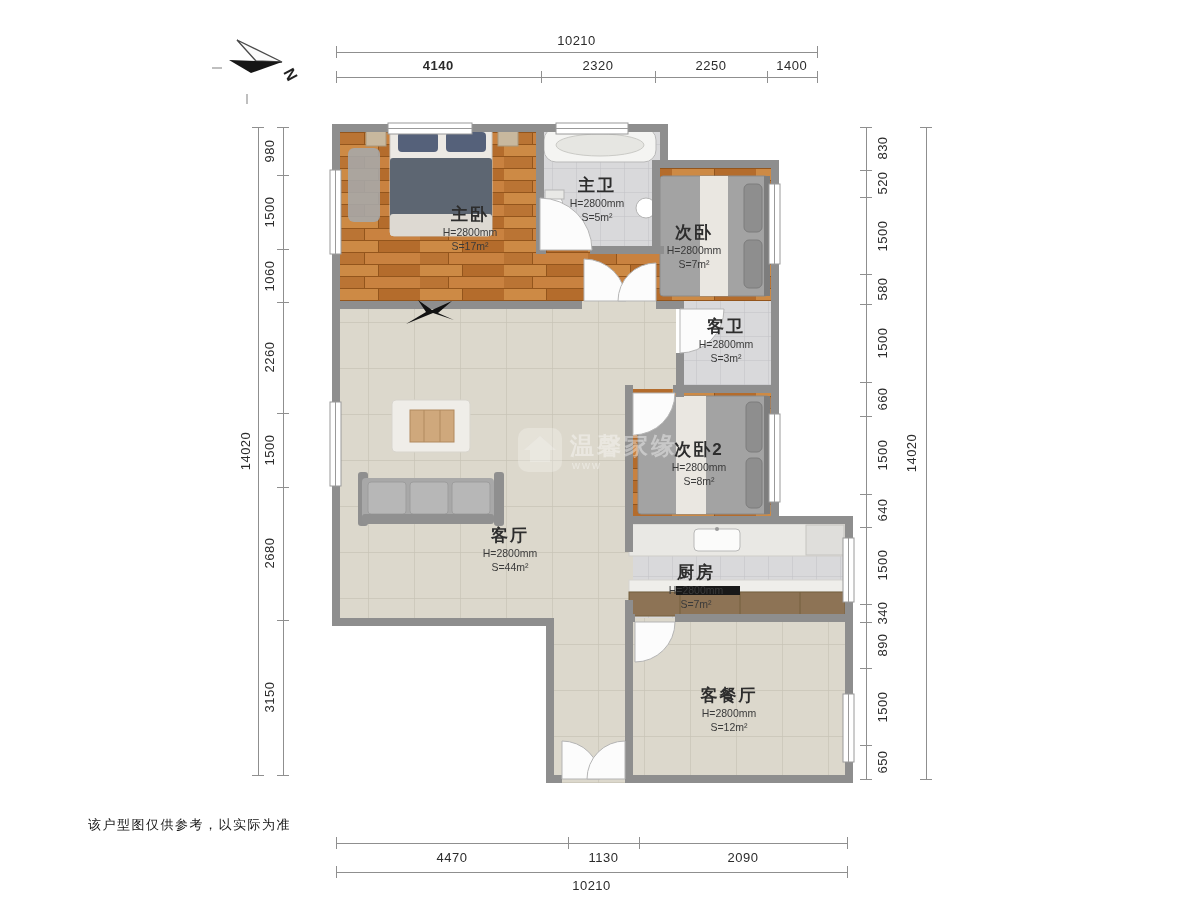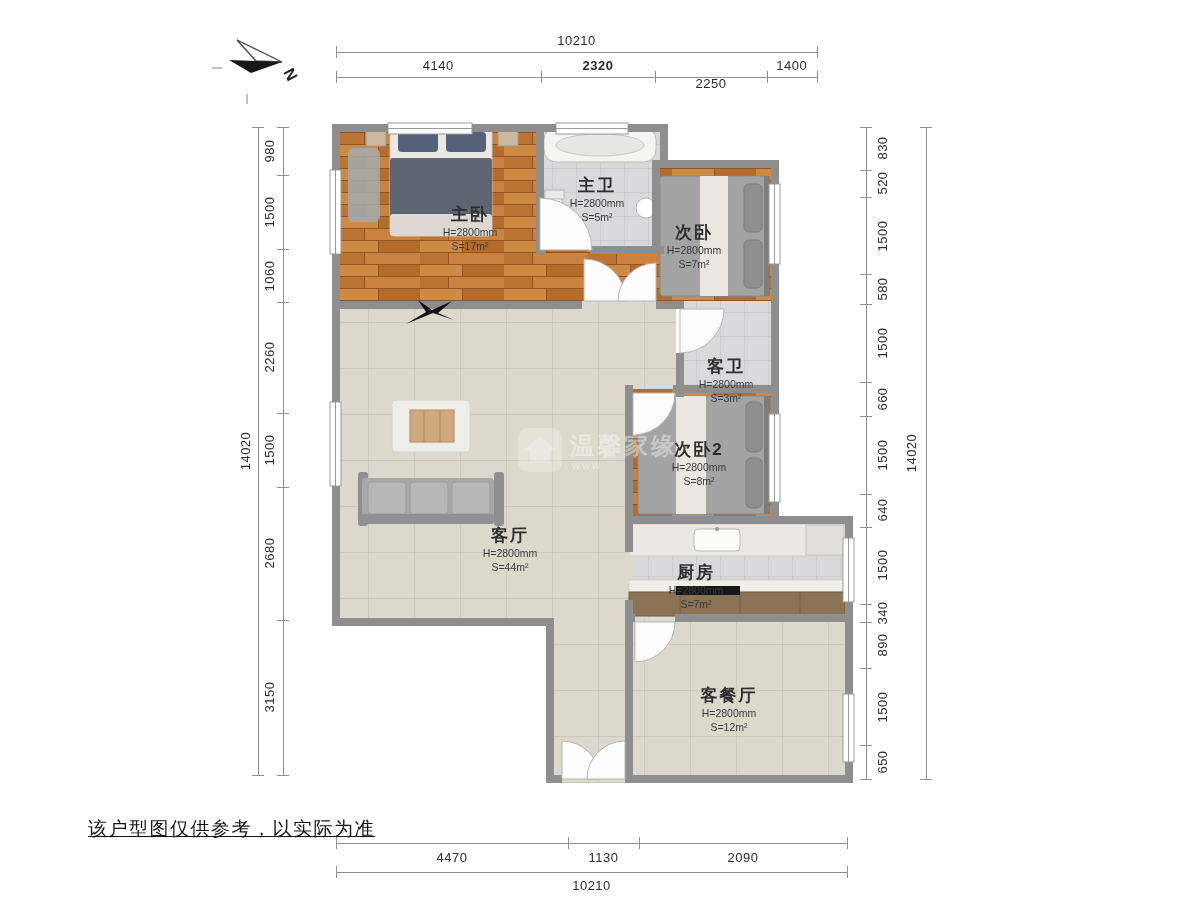--- a/index.html
+++ b/index.html
@@ -8,21 +8,21 @@
   svg.plan{position:absolute;left:0;top:0;}
   .room-label{position:absolute;transform:translate(-50%,-50%);text-align:center;
               color:#2d2d2d;white-space:nowrap;}
   .room-label .rname{font-size:17px;font-weight:bold;letter-spacing:2px;}
   .room-label .rsub{font-size:10.5px;color:#3a3a3a;line-height:1.3;letter-spacing:0;}
   .dim-line{position:absolute;background:#8f8f8f;}
   .dim-tick{position:absolute;background:#8f8f8f;}
   .dim-text{position:absolute;font-size:13px;color:#2b2b2b;transform:translate(-50%,-50%);
             white-space:nowrap;letter-spacing:0.5px;}
   .dim-text.v{transform:translate(-50%,-50%) rotate(-90deg);}
-  .disclaimer{position:absolute;left:88px;top:816px;font-size:19px;color:#151515;letter-spacing:1.5px;text-decoration:underline;}
+  .disclaimer{position:absolute;left:88px;top:816px;font-size:13px;color:#151515;letter-spacing:1.5px;}
 </style>
 </head>
 <body>
 
 <div class="stage">
 
   <svg class="plan" width="1200" height="900" viewBox="0 0 1200 900">
     <defs>
       <pattern id="wood" width="84" height="24" patternUnits="userSpaceOnUse">
         <rect width="84" height="24" fill="#c0793a"></rect>
@@ -222,21 +222,21 @@
   <div class="room-label" style="left:597px;top:199px">
     <div class="rname">主卫</div>
     <div class="rsub">H=2800mm</div>
     <div class="rsub">S=5m²</div>
   </div>
   <div class="room-label" style="left:694px;top:246px">
     <div class="rname">次卧</div>
     <div class="rsub">H=2800mm</div>
     <div class="rsub">S=7m²</div>
   </div>
-  <div class="room-label" style="left:726px;top:380px">
+  <div class="room-label" style="left:726px;top:340px">
     <div class="rname">客卫</div>
     <div class="rsub">H=2800mm</div>
     <div class="rsub">S=3m²</div>
   </div>
   <div class="room-label" style="left:699px;top:463px">
     <div class="rname">次卧2</div>
     <div class="rsub">H=2800mm</div>
     <div class="rsub">S=8m²</div>
   </div>
   <div class="room-label" style="left:510px;top:549px">
@@ -251,25 +251,25 @@
   </div>
   <div class="room-label" style="left:729px;top:709px">
     <div class="rname">客餐厅</div>
     <div class="rsub">H=2800mm</div>
     <div class="rsub">S=12m²</div>
   </div>
 
   <div id="dim-root">
       <div class="dim-line" style="left: 336px; top: 77px; width: 481px; height: 1px;"></div>
       <div class="dim-tick" style="left: 336px; top: 71px; width: 1px; height: 12px;"></div>
-      <div class="dim-text" style="left: 438.33px; top: 65px;">4140</div>
+      <div class="dim-text" style="left: 438.33px; top: 65px; font-weight: bold;">4140</div>
       <div class="dim-tick" style="left: 540.66px; top: 71px; width: 1px; height: 12px;"></div>
-      <div class="dim-text" style="left: 598.004px; top: 65px; font-weight: bold;">2320</div>
+      <div class="dim-text" style="left: 598.004px; top: 65px;">2320</div>
       <div class="dim-tick" style="left: 655.348px; top: 71px; width: 1px; height: 12px;"></div>
-      <div class="dim-text" style="left: 710.962px; top: 65px; margin-top: 18px;">2250</div>
+      <div class="dim-text" style="left: 710.962px; top: 65px;">2250</div>
       <div class="dim-tick" style="left: 766.577px; top: 71px; width: 1px; height: 12px;"></div>
       <div class="dim-text" style="left: 791.788px; top: 65px;">1400</div>
       <div class="dim-tick" style="left: 817px; top: 71px; width: 1px; height: 12px;"></div>
       <div class="dim-line" style="left: 336px; top: 52px; width: 481px; height: 1px;"></div>
       <div class="dim-tick" style="left: 336px; top: 46px; width: 1px; height: 12px;"></div>
       <div class="dim-tick" style="left: 817px; top: 46px; width: 1px; height: 12px;"></div>
       <div class="dim-text" style="left: 576.5px; top: 40px;">10210</div>
       <div class="dim-line" style="left: 336px; top: 843px; width: 511px; height: 1px;"></div>
       <div class="dim-tick" style="left: 336px; top: 837px; width: 1px; height: 12px;"></div>
       <div class="dim-text" style="left: 451.948px; top: 857px;">4470</div>

